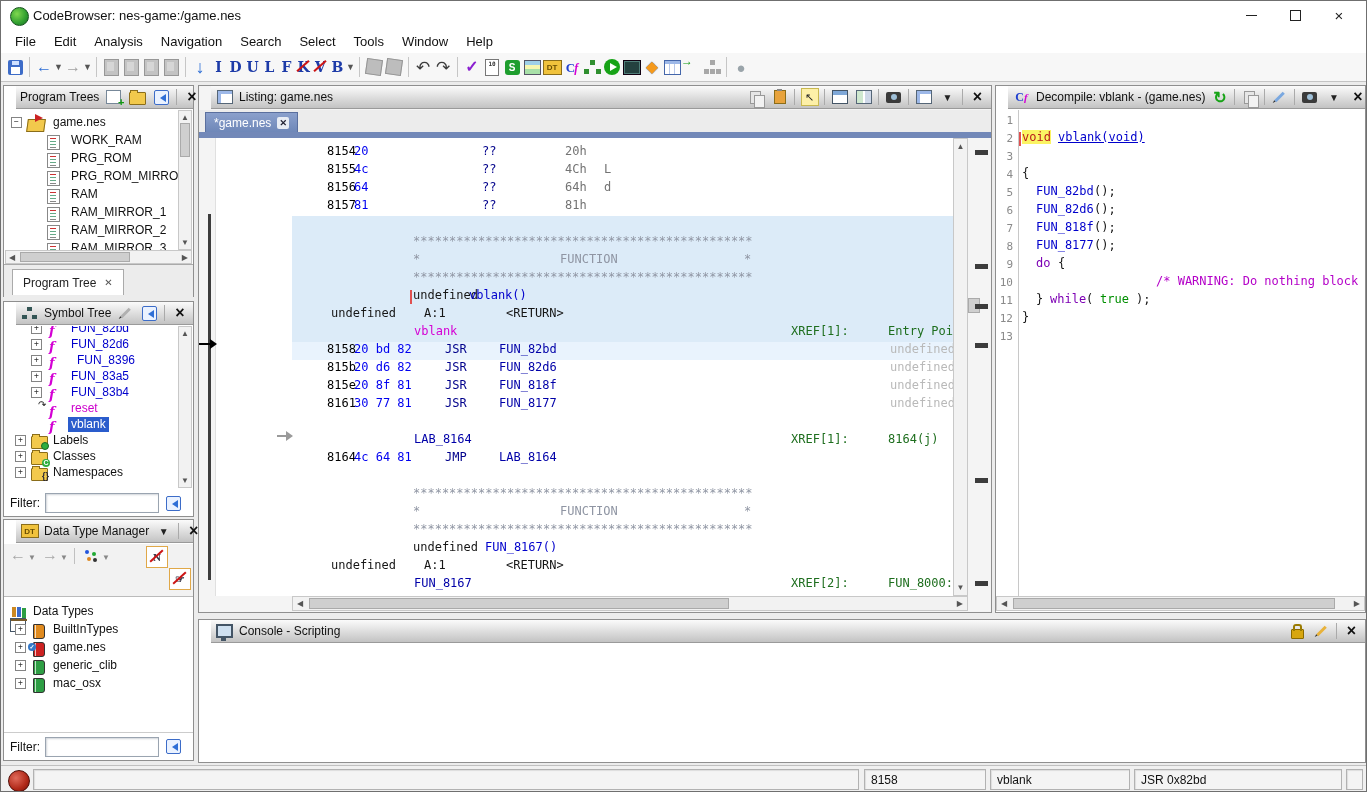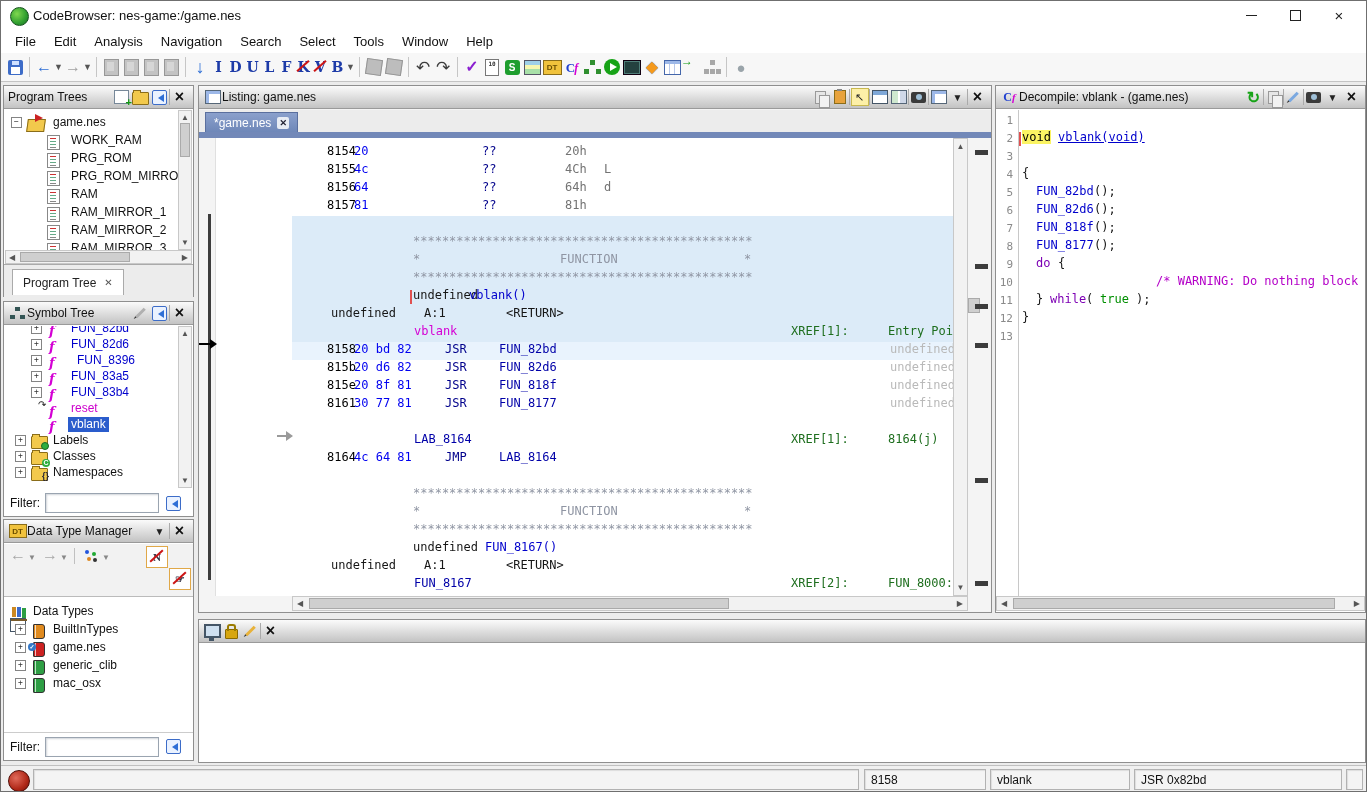--- a/index.html
+++ b/index.html
@@ -45,21 +45,21 @@
   .t-chip{width:16px;height:13px;background:#24413f;border:1px solid #101;box-shadow:inset 0 0 0 1px #4f7d78;}
   .t-diamond{color:#f59a1d;font-size:16px;text-shadow:0 0 1px #2255aa;}
   .t-table{width:15px;height:13px;background:#fff;border:1px solid #4466aa;background-image:linear-gradient(#9db8e8 0 3px,transparent 3px),linear-gradient(90deg,transparent 0 4px,#b9c9ea 4px 5px,transparent 5px 9px,#b9c9ea 9px 10px,transparent 10px);}
   .t-tablearrow{position:relative;}
   .t-tablearrow::after{content:"→";position:absolute;right:-1px;bottom:-1px;color:#119911;font-weight:bold;font-size:12px;}
   .t-merge{position:relative;width:18px;height:18px;}
   .t-merge::before{content:"";position:absolute;left:7px;top:2px;width:5px;height:5px;background:#a8a8a8;box-shadow:-6px 9px 0 #a8a8a8,0 9px 0 #a8a8a8,6px 9px 0 #a8a8a8;}
   .t-circle{color:#9aa4aa;font-size:15px;}
   
   .panel{position:absolute;background:#fff;border:1px solid #8f8f8f;box-sizing:border-box;}
-  .phead{position:absolute;left:0;right:0;top:0;height:23px;background:linear-gradient(180deg,#fbfbfb,#dcdcdc 55%,#c3c3c3);border-bottom:1px solid #9a9a9a;display:flex;align-items:center;padding:0 4px;box-sizing:border-box;}
+  .phead{position:absolute;left:12px;right:0;top:0;height:23px;background:linear-gradient(180deg,#fbfbfb,#dcdcdc 55%,#c3c3c3);border-bottom:1px solid #9a9a9a;display:flex;align-items:center;padding:0 4px;box-sizing:border-box;gap:5px;}
   .ptitle{font-size:12px;color:#111;white-space:nowrap;flex:1 1 auto;}
   .hb{width:19px;height:19px;display:flex;align-items:center;justify-content:center;position:relative;flex:0 0 auto;}
   .hx{font-size:16px;font-weight:bold;color:#111;}
   .hsep{width:1px;height:16px;background:#aaa;flex:0 0 auto;}
   .hcaret{font-size:10px;color:#222;}
   .ic-copy{width:9px;height:11px;border:1px solid #999;background:#e6e6e6;position:relative;}
   .ic-copy::after{content:"";position:absolute;left:3px;top:3px;width:9px;height:11px;border:1px solid #999;background:#f2f2f2;}
   .ic-paste{width:10px;height:12px;border:1px solid #8a6d1a;background:#e8a33c;position:relative;}
   .ic-paste::before{content:"";position:absolute;left:2px;top:-2px;width:5px;height:2px;background:#888;}
   .ic-cursor{width:16px;height:16px;background:#fdf0a8;border:1px solid #c8b850;color:#222;font-size:11px;display:flex;align-items:center;justify-content:center;}
@@ -128,21 +128,21 @@
   .m{font-family:"DejaVu Sans Mono",monospace;}
   .ll{position:absolute;left:0;width:100%;height:18px;}
   .ll .sg{position:absolute;top:0;line-height:18px;font:12px "DejaVu Sans Mono",monospace;white-space:pre;}
   .selband{background:#dcebf8;}
   .selcur{background:#e9f3fd;}
   .lcaret,.dcaret{position:absolute;top:2px;width:2px;height:14px;background:#e05050;}
   .c-addr{color:#000;}.c-byt{color:#0000f0;}.c-q{color:#00008b;}.c-val{color:#737373;}
   .c-mne{color:#00008b;}.c-opr{color:#0000a8;}.c-cmt{color:#8f95a3;}.c-blk{color:#161616;}
   .c-fnb{color:#0000cc;}.c-flab{color:#d400d4;}.c-lab{color:#0000a8;}
   .c-xrf{color:#1e6e1e;}.c-xrv{color:#1e6e1e;}.c-gry{color:#b9b9b9;}
-  .c-hl{color:#000000;background:#fbf463;}
+  .c-hl{color:#b91c1c;background:#fbf463;}
   .c-kw{color:#7d00b4;}.c-com{color:#b400c8;}.c-lit{color:#008f00;}
   .dcn{position:absolute;width:17px;text-align:right;font:11px "DejaVu Sans Mono",monospace;color:#8a8a8a;line-height:18px;}
   .dcl{position:absolute;left:26px;right:0;height:18px;}
   .dcl .sg{position:absolute;top:0;line-height:18px;font:12px "DejaVu Sans Mono",monospace;white-space:pre;}
   
   .mark{position:absolute;width:13px;height:5px;background:#3c3c3c;}
   .arrowp{position:absolute;height:2px;background:#000;}
   .arrowp::after{content:"";position:absolute;right:-6px;top:-4px;border-left:7px solid #000;border-top:5px solid transparent;border-bottom:5px solid transparent;}
   .arrowp.gray{background:#9a9a9a;}
   .arrowp.gray::after{border-left-color:#9a9a9a;}
@@ -775,20 +775,21 @@
       <div class="sb-thumb" style="left:16px;top:1px;width:322px;height:11px;"></div>
       <span class="hsb-arrow" style="right:4px;">▶</span>
     </div>
   </div>
 
   <div class="panel" style="left:197px;top:618px;width:1168px;height:144px;">
     <div class="phead">
       <span class="hb">
           <span class="ic-monitor"></span>
         </span>
+      <span class="ptitle">Console - Scripting</span>
       <span class="hb">
           <span class="ic-lock"></span>
         </span>
       <span class="hb">
           <span class="ic-pencil"></span>
         </span>
       <span class="hsep"></span>
       <span class="hb hx">×</span>
     </div>
     <div class="abs" style="left:1px;top:24px;width:1164px;height:117px;background:#fff;"></div>

